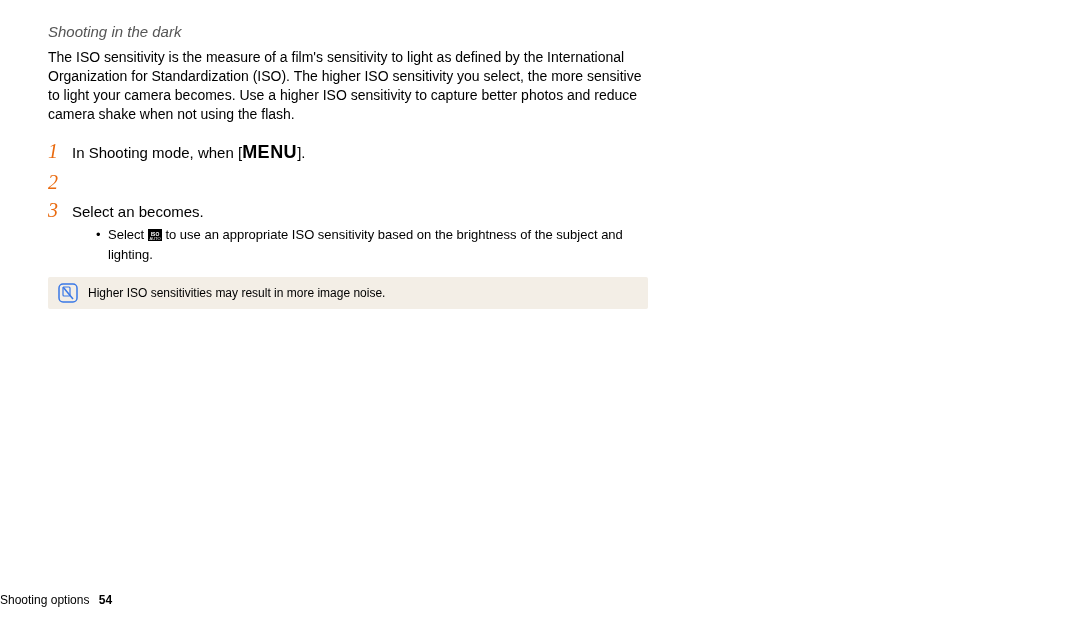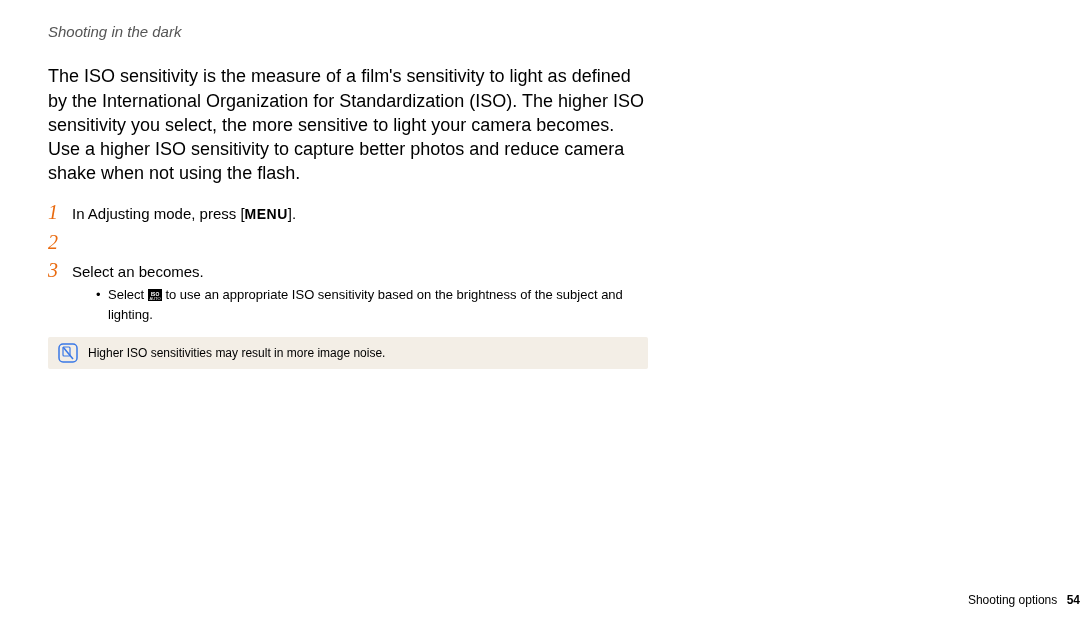--- a/index.html
+++ b/index.html
@@ -32,22 +32,22 @@
     color: #e96a0f;
     font-size: 18px;
     font-weight: 600;
   }
   .heading .mode-icon {
     display: inline-block;
     vertical-align: baseline;
     margin-left: 14px;
   }
   .body-text {
-    margin-top: 22px;
-    font-size: 18px;
+    margin-top: 6px;
+    font-size: 14px;
     line-height: 1.35;
   }
   .steps {
     margin-top: 16px;
   }
   .step {
     display: flex;
     align-items: baseline;
     margin-bottom: 8px;
   }
@@ -60,21 +60,21 @@
     flex: none;
     line-height: 1;
   }
   .step-text {
     font-size: 15px;
   }
   .step-text strong { font-weight: 700; }
   .menu-label {
     font-weight: 700;
     letter-spacing: 0.5px;
-    font-size: 14px;
+    font-size: 18px;
   }
   .arrow {
     padding: 0 4px;
   }
   .sub-list {
     margin-top: 4px;
     margin-left: 24px;
     font-size: 13px;
   }
   .sub-item {
@@ -102,42 +102,42 @@
     width: 20px;
     height: 20px;
     flex: none;
     margin-right: 10px;
   }
   .footer {
     position: absolute;
     bottom: 22px;
     left: 0;
     width: 100%;
-    text-align: right;
+    text-align: left;
     font-size: 12px;
     color: #000;
   }
   .footer .pg { font-weight: 700; margin-left: 6px; }
   .inline-icon { display: inline-block; vertical-align: -2px; }
 </style>
 </head>
 <body>
 
 <div class="page">
   <div class="breadcrumb">Shooting in the dark</div>
 
   <div class="content">
 
     <div class="body-text">The ISO sensitivity is the measure of a film's sensitivity to light as defined by the International Organization for Standardization (ISO). The higher ISO sensitivity you select, the more sensitive to light your camera becomes. Use a higher ISO sensitivity to capture better photos and reduce camera shake when not using the flash.</div>
 
     <div class="steps">
       <div class="step">
         <div class="step-num">1</div>
         <div class="step-text">
-          <span>In Adjusting mode, press [</span><span class="menu-label">MENU</span><span>].</span>
+          <span>In Shooting mode, when [</span><span class="menu-label">MENU</span><span>].</span>
         </div>
       </div>
 
       <div class="step">
         <div class="step-num">2</div>
       </div>
 
       <div class="step">
         <div class="step-num">3</div>
         <div class="step-text">

